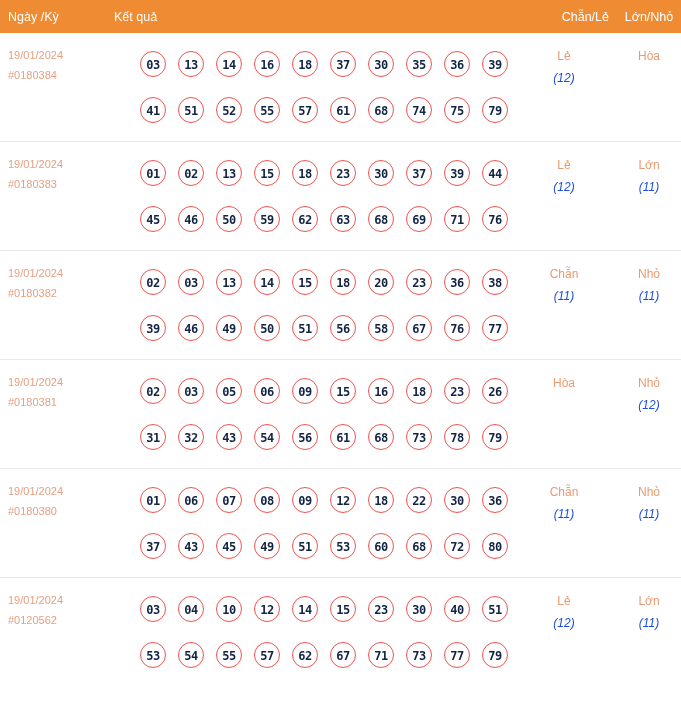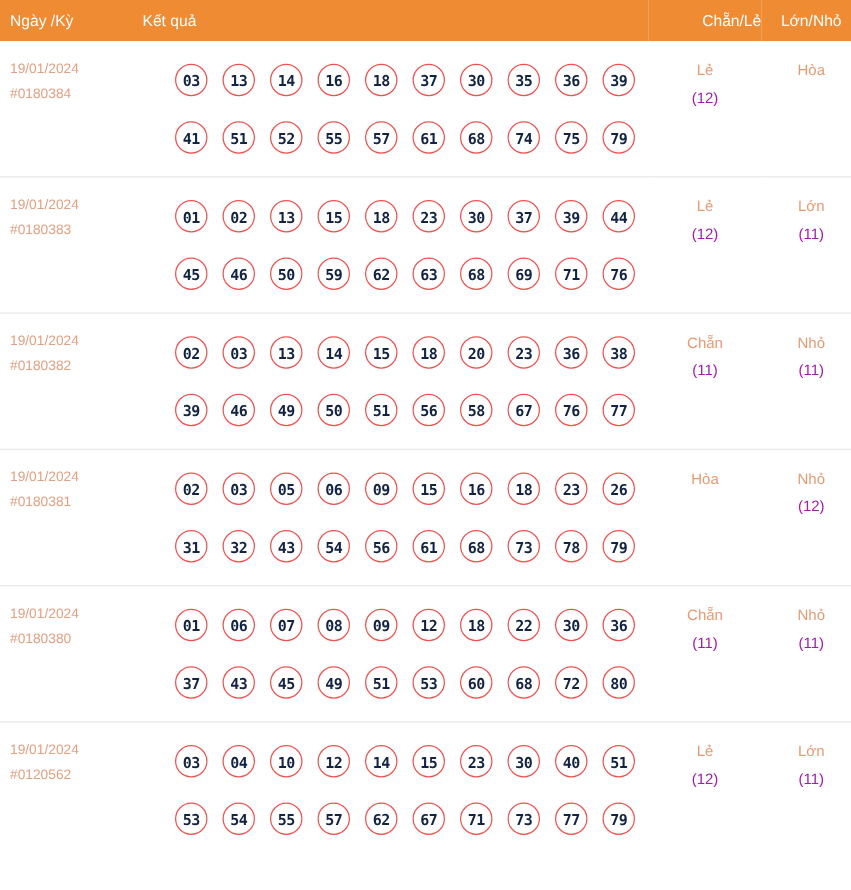--- a/index.html
+++ b/index.html
@@ -93,21 +93,21 @@
 
   .cell-oe, .cell-bs {
     padding: 12px 0 12px 0;
     text-align: center;
     font-size: 12px;
     line-height: 22px;
     color: #e89b72;
     white-space: nowrap;
   }
   .tag-label { display: block; }
-  .tag-count { display: block; color: #a21caf; }
+  .tag-count { display: block; color: #1d4ed8; font-style: italic; }
   .tag-count:empty { display: none; }
 </style>
 </head>
 <body>
 
 <table class="results-table">
   <thead>
     <tr>
       <th class="col-date">Ngày /Kỳ</th>
       <th class="col-result">Kết quả</th>

